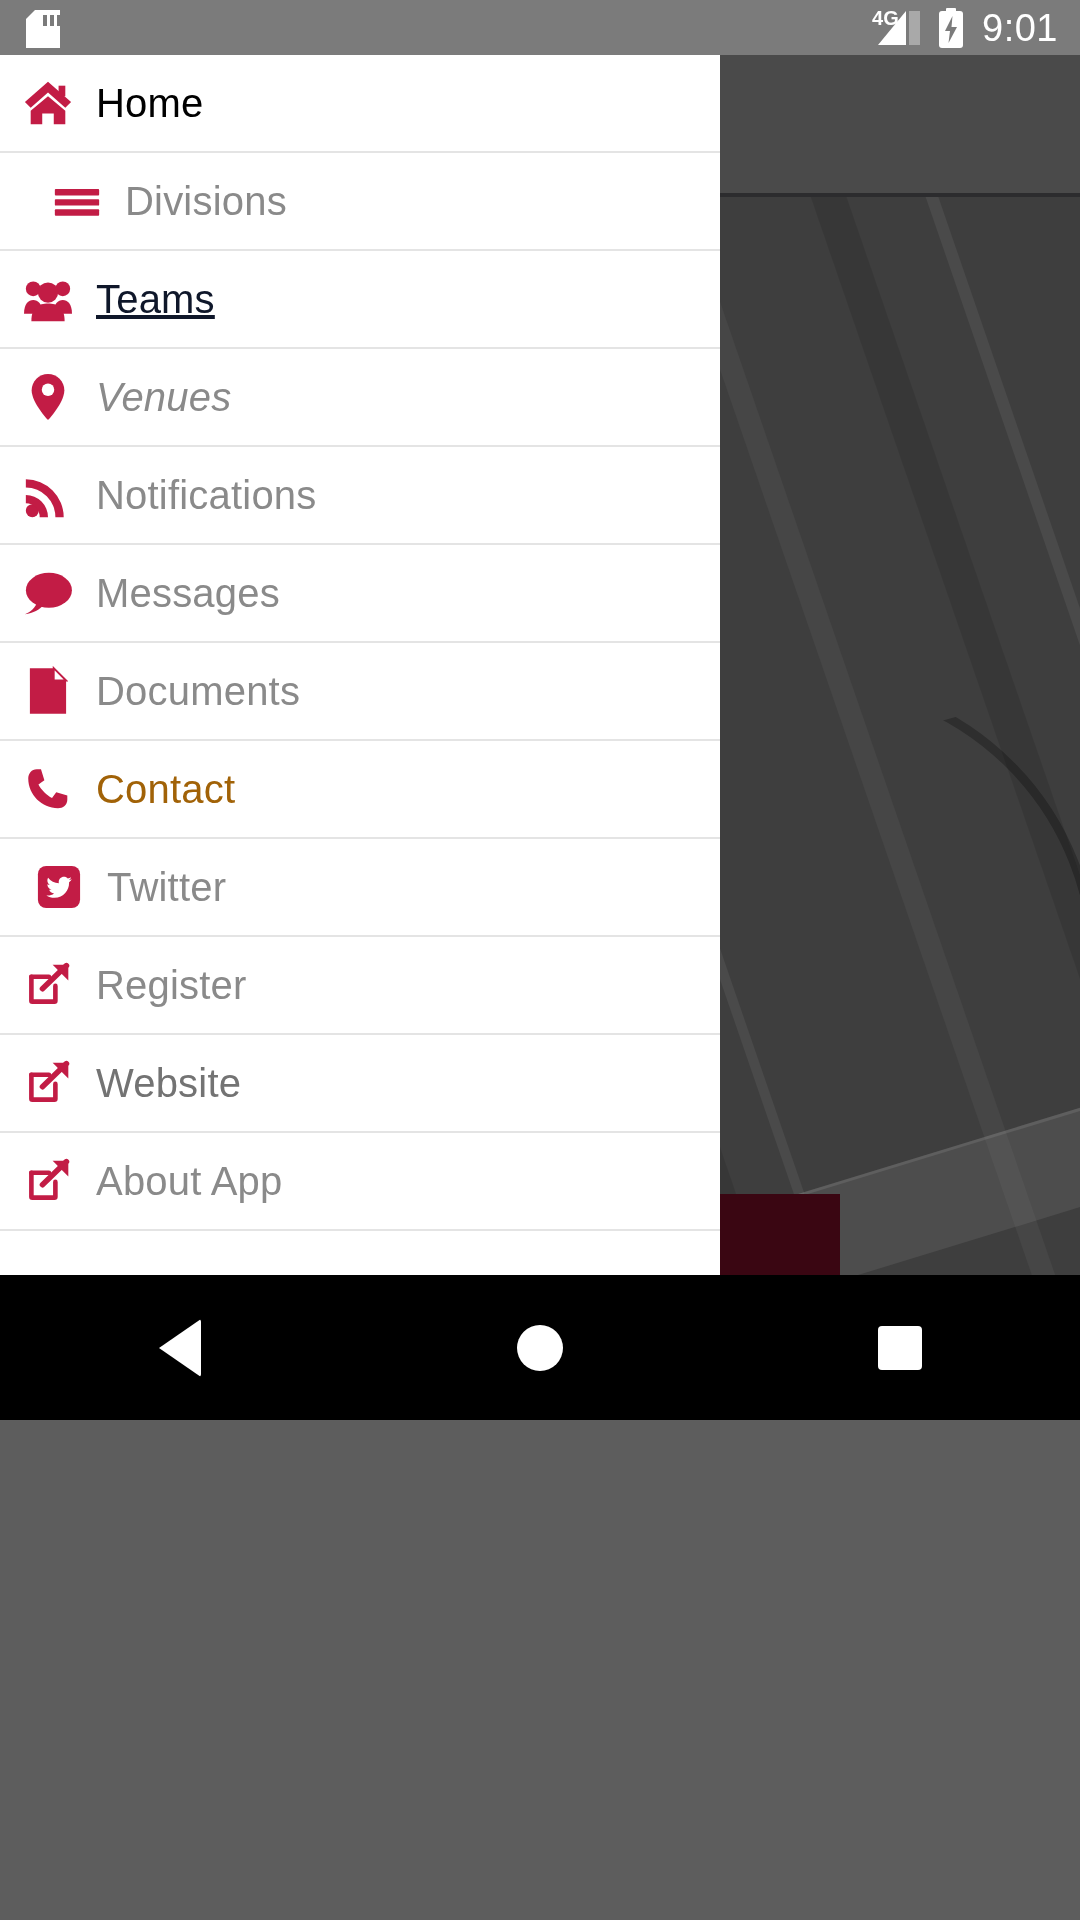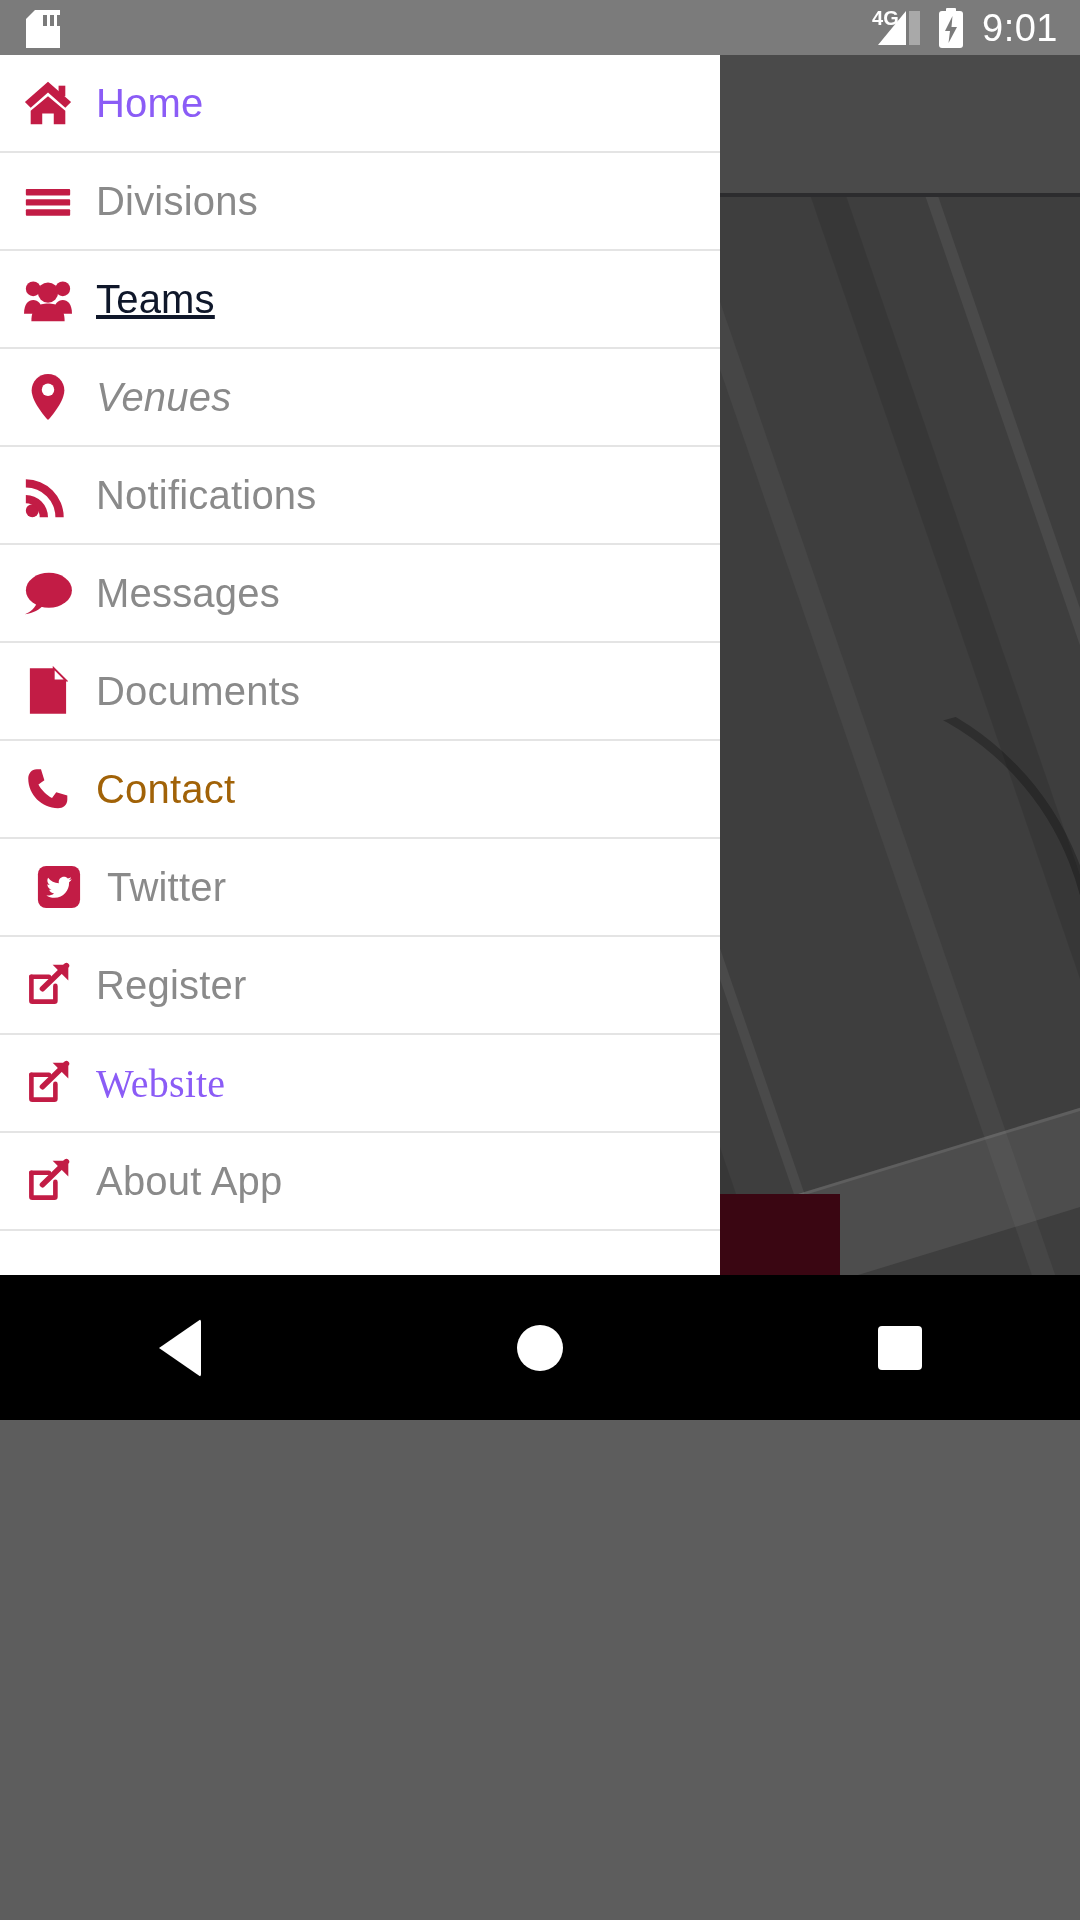--- a/index.html
+++ b/index.html
@@ -119,23 +119,23 @@
   <div id="drawer" style="background: rgb(255, 255, 255);">
     <div id="nav-list">
         <div class="nav-item" style="border-bottom-color: rgb(228, 228, 228); background: rgb(255, 255, 255);">
           <div class="nav-icon">
             <svg viewBox="0 0 52 52" width="50" height="50">
         <path d="M26 4 L50 25 L44 31 L26 15 L8 31 L2 25 Z" fill="#C21C45"></path>
         <path d="M26 19 L44 34 L44 48 L32 48 L32 37 L20 37 L20 48 L8 48 L8 34 Z" fill="#C21C45"></path>
         <rect x="37" y="8" width="7" height="11" fill="#C21C45"></rect>
       </svg>
           </div>
-          <div class="nav-label" style="color: #8b5cf6;">Home</div>
-        </div>
-        <div class="nav-item" style="border-bottom-color: rgb(228, 228, 228); background: rgb(255, 255, 255);">
+          <div class="nav-label" style="color: #000000;">Home</div>
+        </div>
+        <div class="nav-item" style="border-bottom-color: rgb(228, 228, 228); background: rgb(255, 255, 255); padding-left: 29px;">
           <div class="nav-icon">
             <svg viewBox="0 0 52 52" width="48" height="48">
         <rect x="2" y="13" width="48" height="7" rx="1" fill="#C21C45"></rect>
         <rect x="2" y="24" width="48" height="7" rx="1" fill="#C21C45"></rect>
         <rect x="2" y="35" width="48" height="7" rx="1" fill="#C21C45"></rect>
       </svg>
           </div>
           <div class="nav-label" style="color: rgb(138, 138, 138);">Divisions</div>
         </div>
         <div class="nav-item" style="border-bottom-color: rgb(228, 228, 228); background: rgb(255, 255, 255);">
@@ -226,21 +226,21 @@
         </div>
         <div class="nav-item" style="border-bottom-color: rgb(228, 228, 228); background: rgb(255, 255, 255);">
           <div class="nav-icon">
             <svg viewBox="0 0 52 52" width="48" height="48">
         <path d="M8 17 H27" fill="none" stroke="#C21C45" stroke-width="5" stroke-linecap="round"></path>
         <path d="M8 17 V43 a1 1 0 0 0 1 1 H33 a1 1 0 0 0 1 -1 V27" fill="none" stroke="#C21C45" stroke-width="5" stroke-linejoin="round" stroke-linecap="round"></path>
         <path d="M20 30 L46 5" fill="none" stroke="#C21C45" stroke-width="6" stroke-linecap="round"></path>
         <path d="M31 4 H48 V21 Z" fill="#C21C45"></path>
       </svg>
           </div>
-          <div class="nav-label" style="color: #8b5cf6; font-family: Liberation Serif, serif;">Website</div>
+          <div class="nav-label" style="color: #737373;">Website</div>
         </div>
         <div class="nav-item" style="border-bottom-color: rgb(228, 228, 228); background: rgb(255, 255, 255);">
           <div class="nav-icon">
             <svg viewBox="0 0 52 52" width="48" height="48">
         <path d="M8 17 H27" fill="none" stroke="#C21C45" stroke-width="5" stroke-linecap="round"></path>
         <path d="M8 17 V43 a1 1 0 0 0 1 1 H33 a1 1 0 0 0 1 -1 V27" fill="none" stroke="#C21C45" stroke-width="5" stroke-linejoin="round" stroke-linecap="round"></path>
         <path d="M20 30 L46 5" fill="none" stroke="#C21C45" stroke-width="6" stroke-linecap="round"></path>
         <path d="M31 4 H48 V21 Z" fill="#C21C45"></path>
       </svg>
           </div>

